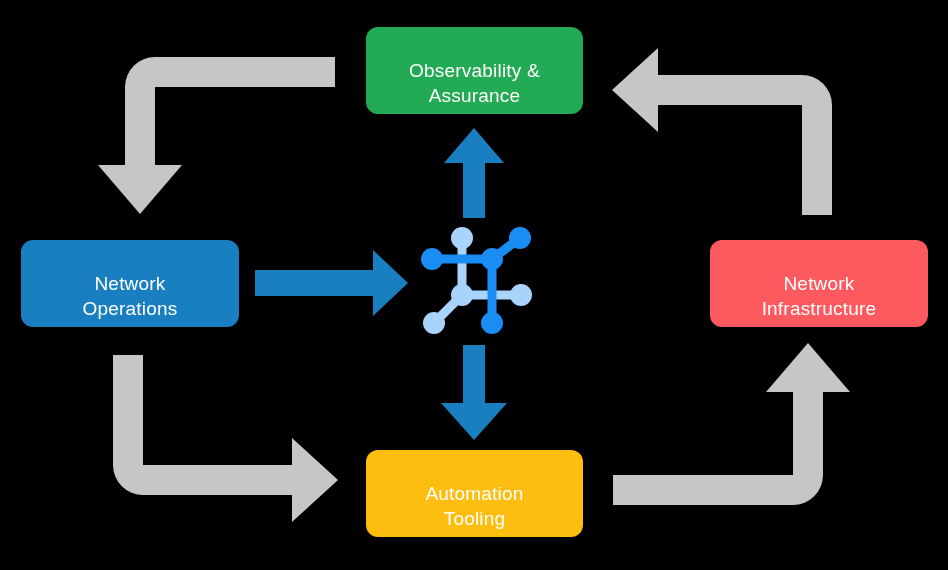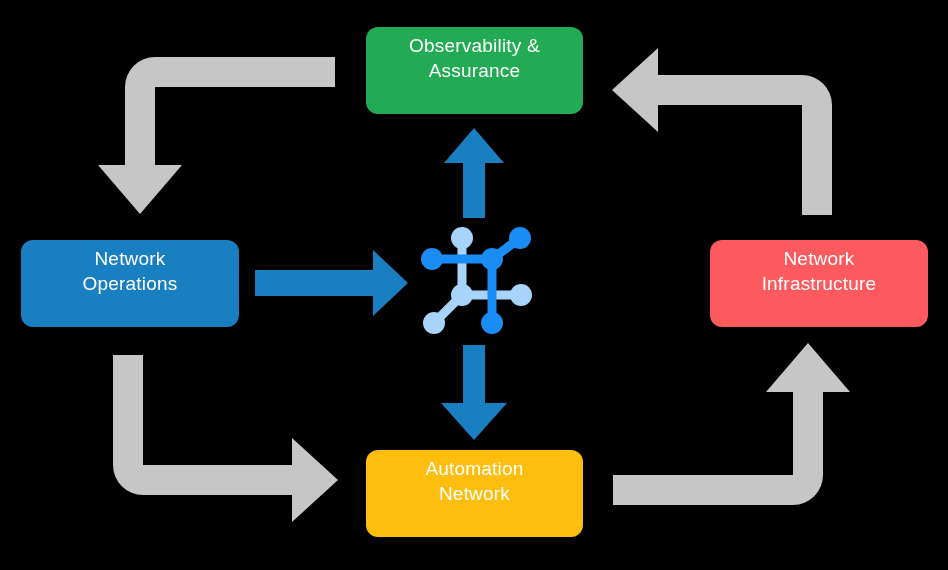--- a/index.html
+++ b/index.html
@@ -30,21 +30,21 @@
     top: 0;
     width: 948px;
     height: 570px;
     pointer-events: none;
   }
 
   
   .node-box {
     position: absolute;
     display: flex;
-    align-items: flex-start;
+    align-items: flex-end;
     justify-content: center;
     text-align: center;
     border-radius: 12px;
     color: #ffffff;
     font-size: 19px;
     line-height: 1.32;
     font-weight: 400;
     letter-spacing: 0.2px;
     box-sizing: border-box;
     padding: 6px 10px;
@@ -200,16 +200,16 @@
 Operations</span>
   </div>
 
   <div class="node-box" id="box-network-infrastructure" style="background-color: rgb(252, 90, 95);">
     <span>Network
 Infrastructure</span>
   </div>
 
   <div class="node-box" id="box-automation-tooling" style="background-color: rgb(254, 190, 16);">
     <span>Automation
-Network</span>
+Tooling</span>
   </div>
 
 </div>
 
 </body></html>

